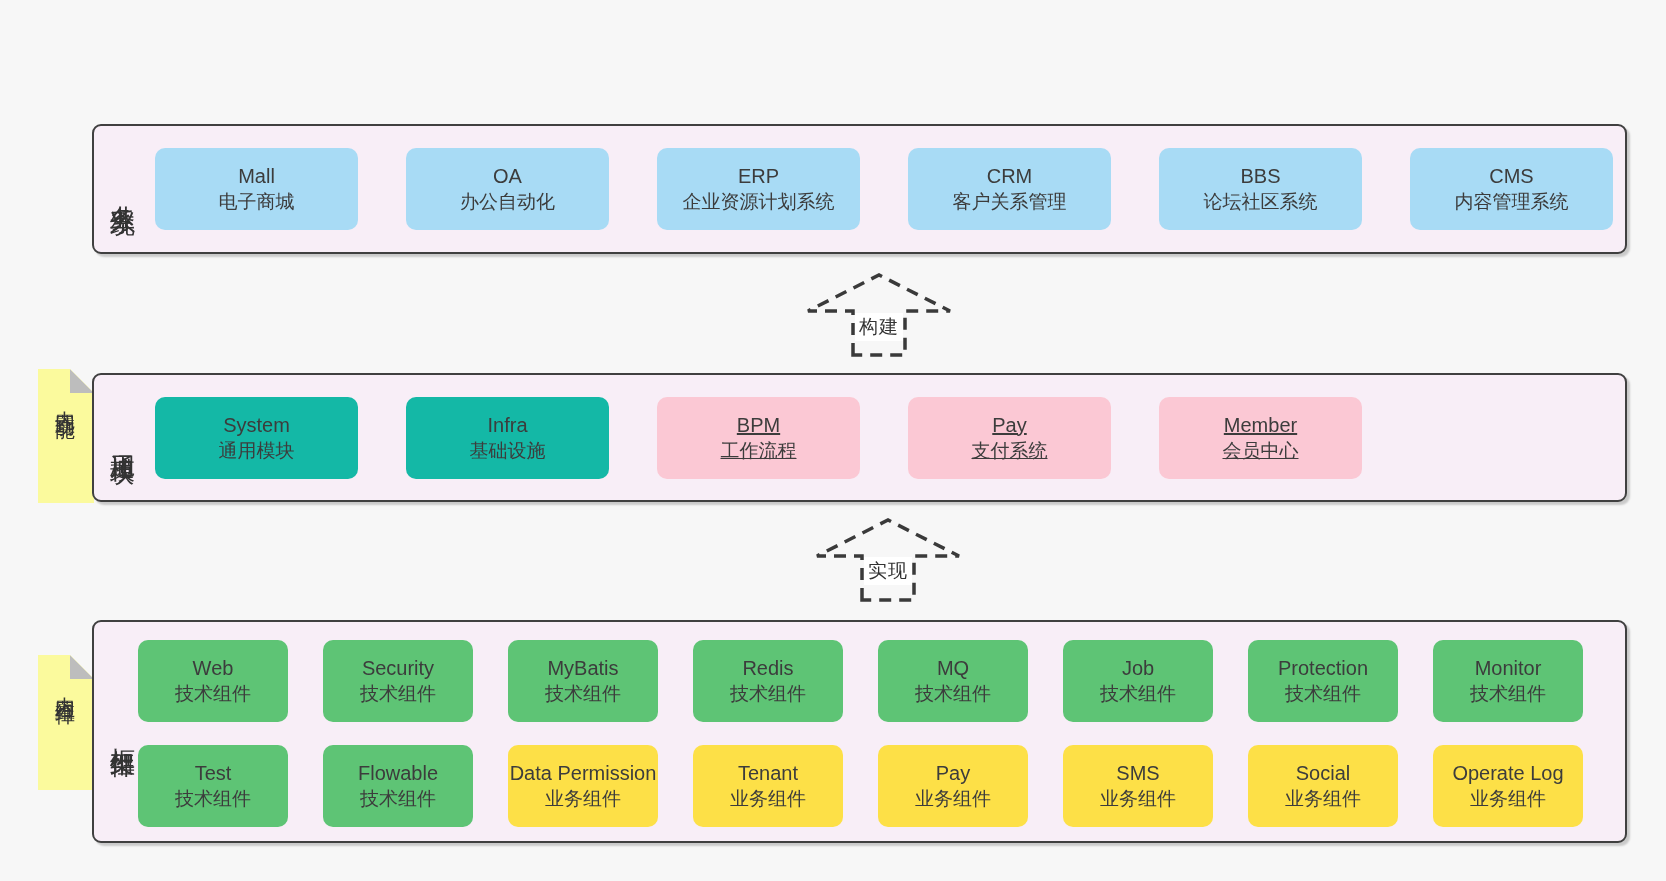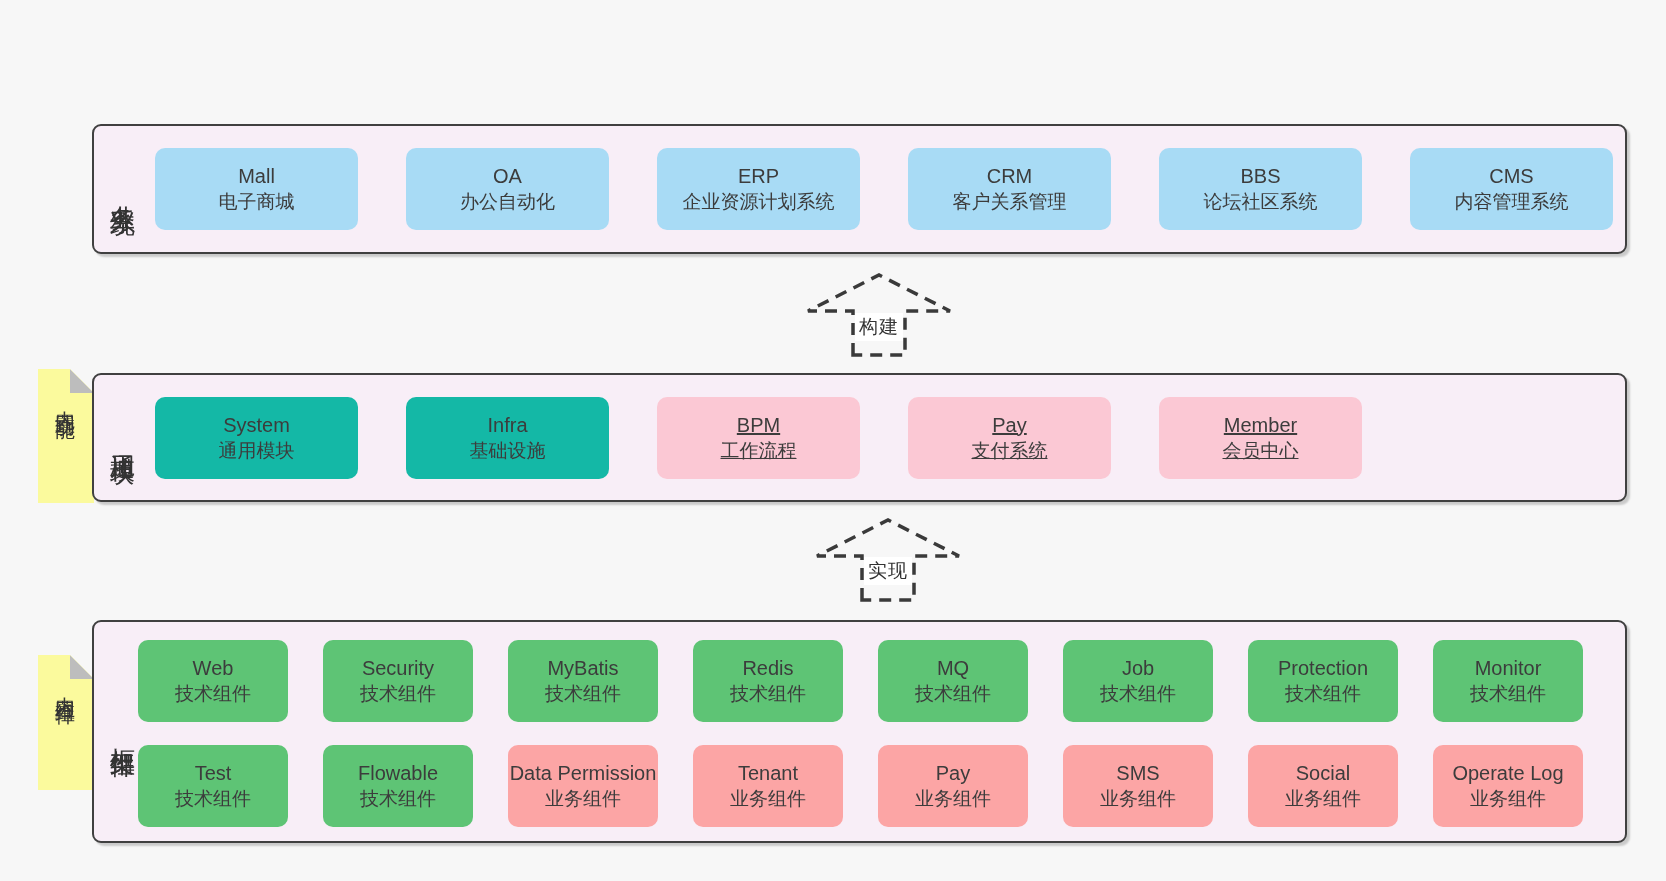--- a/index.html
+++ b/index.html
@@ -43,21 +43,21 @@
     text-align:center;
   }
   .box-lg{width:203px;height:82px;}
   .box-sm{width:150px;height:82px;}
   .box .en{font-size:20px;line-height:26px;}
   .box .cn{font-size:19px;line-height:26px;}
   .blue{background:#a8dbf5;}
   .red{background:#14b8a6;}
   .pink{background:#fbc8d4;text-decoration:underline;}
   .green{background:#5ec475;}
-  .green-light{background:#fca5a5;}
+  .green-light{background:#fde047;}
 
   
   .note{
     position:absolute;width:56px;background:#fbfa9d;z-index:0;
     clip-path:polygon(0 0, calc(100% - 24px) 0, 100% 24px, 100% 100%, 0 100%);
   }
   .note .fold{
     position:absolute;top:0;right:0;width:24px;height:24px;
     background:#bdbdbd;
     clip-path:polygon(0 0, 100% 100%, 0 100%);

